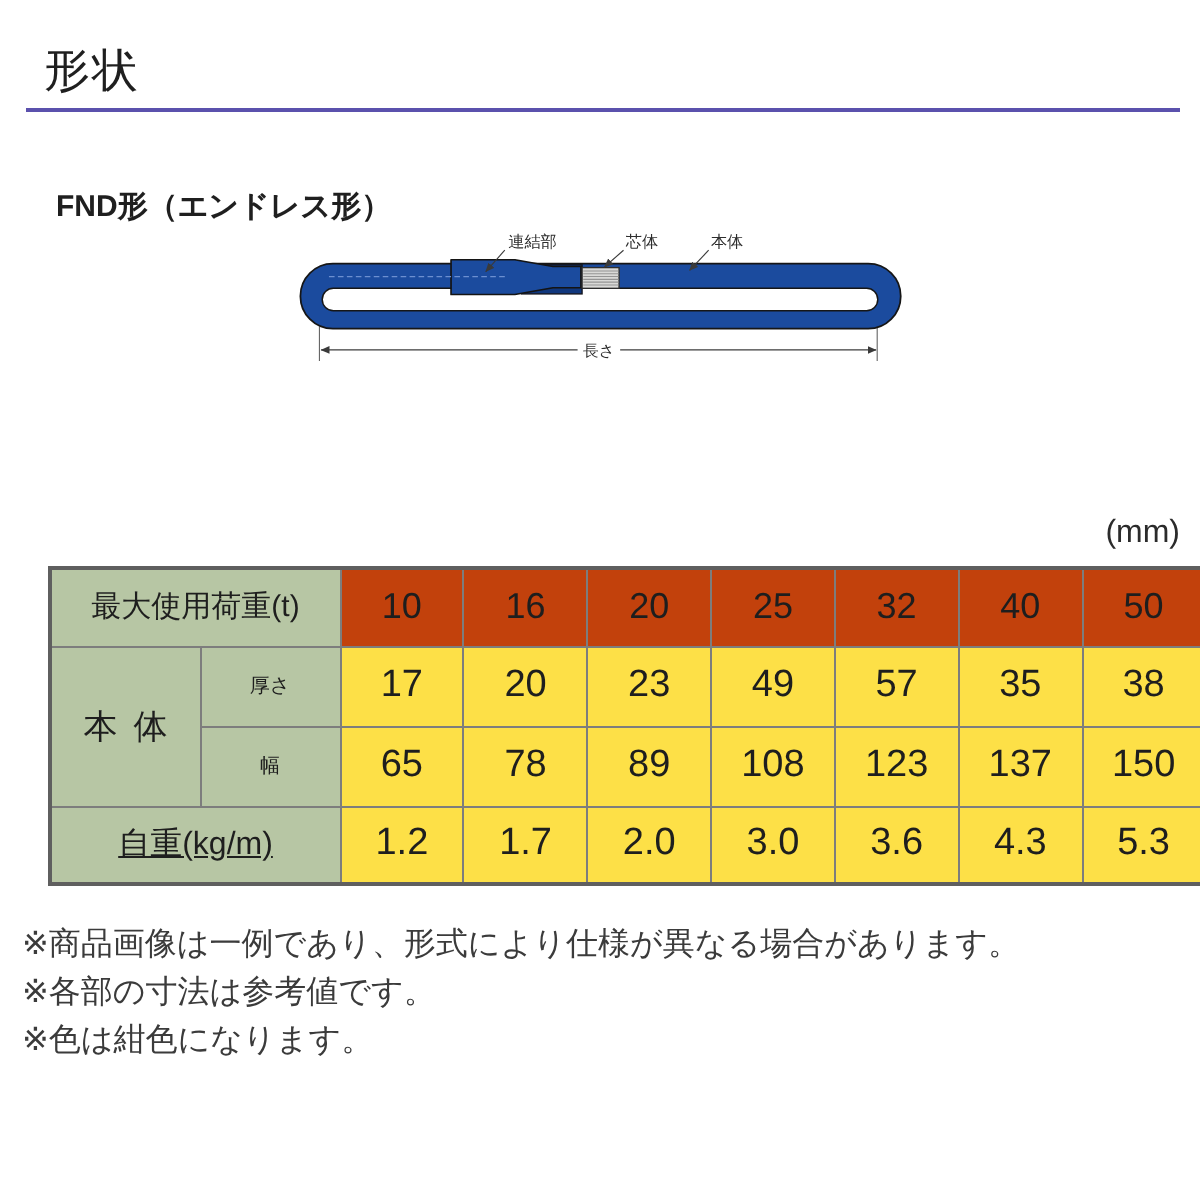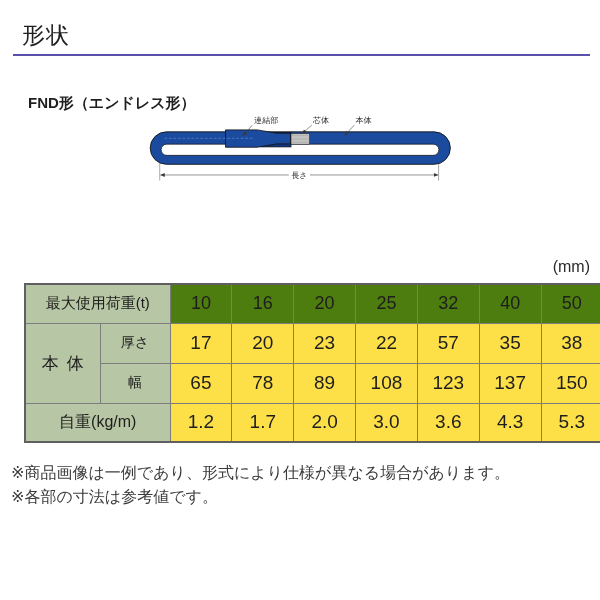--- a/index.html
+++ b/index.html
@@ -15,25 +15,25 @@
   #diagram{left:0;top:110px;}
 
   #unit-label{left:488px;top:258px;width:102px;text-align:right;font-size:16px;color:#2b2b2b;}
 
   #spec-table{left:12px;top:283px;border-collapse:collapse;table-layout:fixed;width:580px;
               border:2px solid #5f5f5f;margin-left:12px;}
   #spec-table td{border:1px solid #7d7d7d;text-align:center;vertical-align:middle;
                  padding:0;color:#1e1e1e;overflow:hidden;white-space:nowrap;}
   #spec-table .g{background:#b7c6a4;}
   #spec-table .num{font-size:19px;background:#fde047;}
-  #spec-table tr.hdr .num{background:#4d7c0f;font-size:18px;}
+  #spec-table tr.hdr .num{background:#c2410c;font-size:18px;}
   #spec-table .lbl{font-size:15px;}
-  #spec-table .sub{font-size:14px;}
+  #spec-table .sub{font-size:10px;}
   #spec-table .grp{font-size:17px;letter-spacing:8px;text-indent:8px;}
-  #spec-table .wlbl{font-size:16px;}
+  #spec-table .wlbl{font-size:16px;text-decoration:underline;}
   #spec-table tr.r1{height:39px;}
   #spec-table tr.r2{height:40px;}
   #spec-table tr.r3{height:40px;}
   #spec-table tr.r4{height:39px;}
 
   #notes{left:11px;top:461px;width:585px;font-size:16px;line-height:24px;color:#3b3b3b;}
   #notes div{white-space:nowrap;}
 
   svg text{font-family:"Liberation Sans","DejaVu Sans",sans-serif;fill:#2e2e2e;}
 </style>
@@ -121,21 +121,21 @@
         <td class="num">32</td>
         <td class="num">40</td>
         <td class="num">50</td>
       </tr>
       <tr class="r2">
         <td rowspan="2" class="g grp">本体</td>
         <td class="g sub">厚さ</td>
         <td class="num">17</td>
         <td class="num">20</td>
         <td class="num">23</td>
-        <td class="num">22</td>
+        <td class="num">49</td>
         <td class="num">57</td>
         <td class="num">35</td>
         <td class="num">38</td>
       </tr>
       <tr class="r3">
         <td class="g sub">幅</td>
         <td class="num">65</td>
         <td class="num">78</td>
         <td class="num">89</td>
         <td class="num">108</td>
@@ -152,15 +152,16 @@
         <td class="num">3.6</td>
         <td class="num">4.3</td>
         <td class="num">5.3</td>
       </tr>
     </tbody>
   </table>
 
   <div id="notes" class="abs">
     <div>※商品画像は一例であり、形式により仕様が異なる場合があります。</div>
     <div>※各部の寸法は参考値です。</div>
+    <div>※色は紺色になります。</div>
   </div>
 
 </div>
 
 </body></html>

